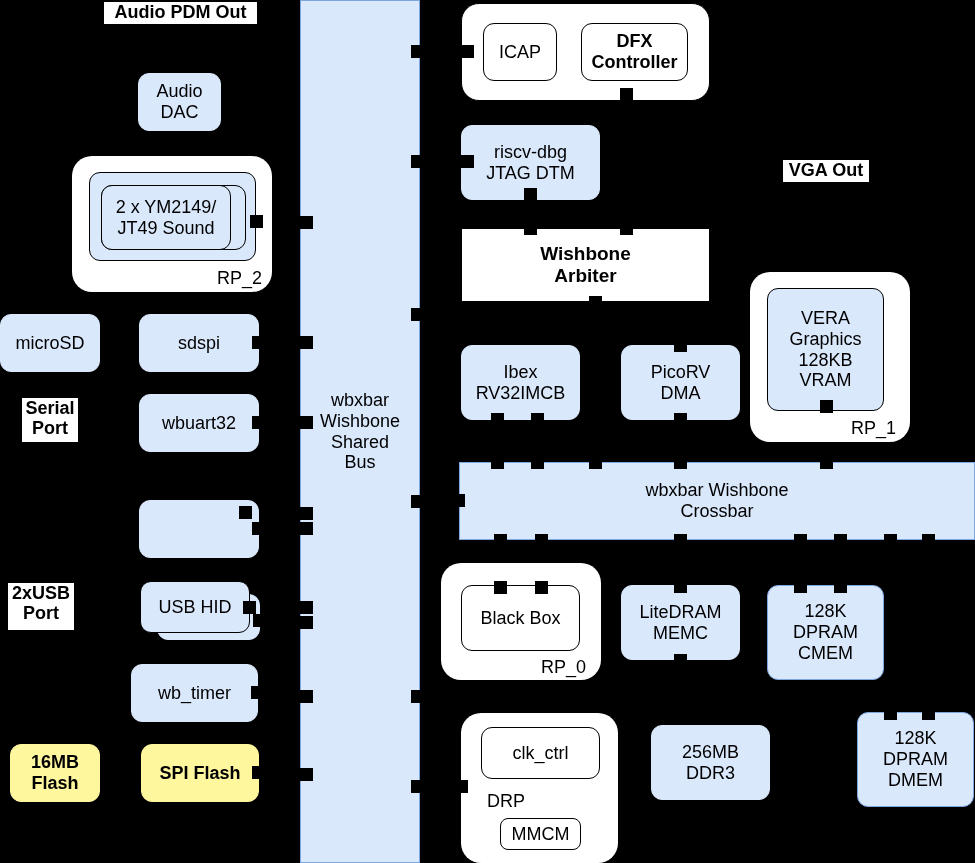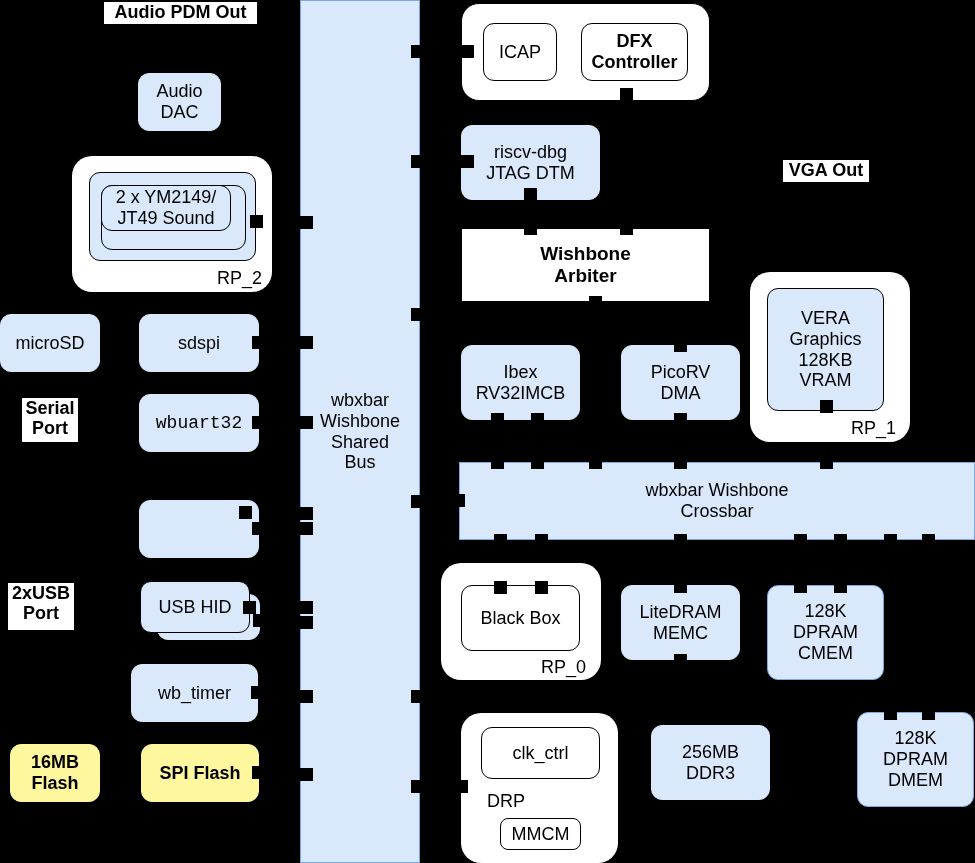--- a/index.html
+++ b/index.html
@@ -160,31 +160,31 @@
 
   <div class="lbl" style="left:8px;top:583px;width:66px;height:47px;">2xUSB
 Port</div>
 
   <div class="blk blue" style="left:138px;top:73px;width:83px;height:58px;">Audio
 DAC</div>
 
   <div class="blk white-plain" style="left:72px;top:156px;width:200px;height:136px;"></div>
   <div class="blk blue-dark" style="left:89px;top:172px;width:167px;height:89px;"></div>
   <div class="blk blue-dark" style="left:101px;top:185px;width:145px;height:65px;"></div>
-  <div class="blk blue-dark" style="left:101px;top:185px;width:130px;height:46px;font-size:18px;">2 x YM2149/
+  <div class="blk blue-dark" style="left:101px;top:185px;width:130px;height:65px;font-size:18px;">2 x YM2149/
 JT49 Sound</div>
   <div class="rp-tag" style="left:217px;top:268px;">RP_2</div>
   <div class="port" style="left:250px;top:215px;"></div>
 
   <div class="blk blue" style="left:0px;top:314px;width:100px;height:58px;">microSD</div>
 
   <div class="blk blue" style="left:139px;top:314px;width:120px;height:58px;">sdspi</div>
   <div class="port" style="left:252px;top:336px;"></div>
 
-  <div class="blk blue" style="left:139px;top:394px;width:120px;height:58px;font-family:Liberation Mono, monospace;">wbuart32</div>
+  <div class="blk blue" style="left:139px;top:394px;width:120px;height:58px;">wbuart32</div>
   <div class="port" style="left:252px;top:416px;"></div>
 
   <div class="blk blue" style="left:139px;top:500px;width:120px;height:58px;"></div>
   <div class="port" style="left:239px;top:506px;"></div>
   <div class="port" style="left:252px;top:522px;"></div>
 
   <div class="blk blue" style="left:157px;top:594px;width:103px;height:46px;"></div>
   <div class="blk blue-dark" style="left:140px;top:581px;width:110px;height:52px;">USB HID</div>
   <div class="port" style="left:243px;top:601px;"></div>
   <div class="port" style="left:253px;top:614px;"></div>

